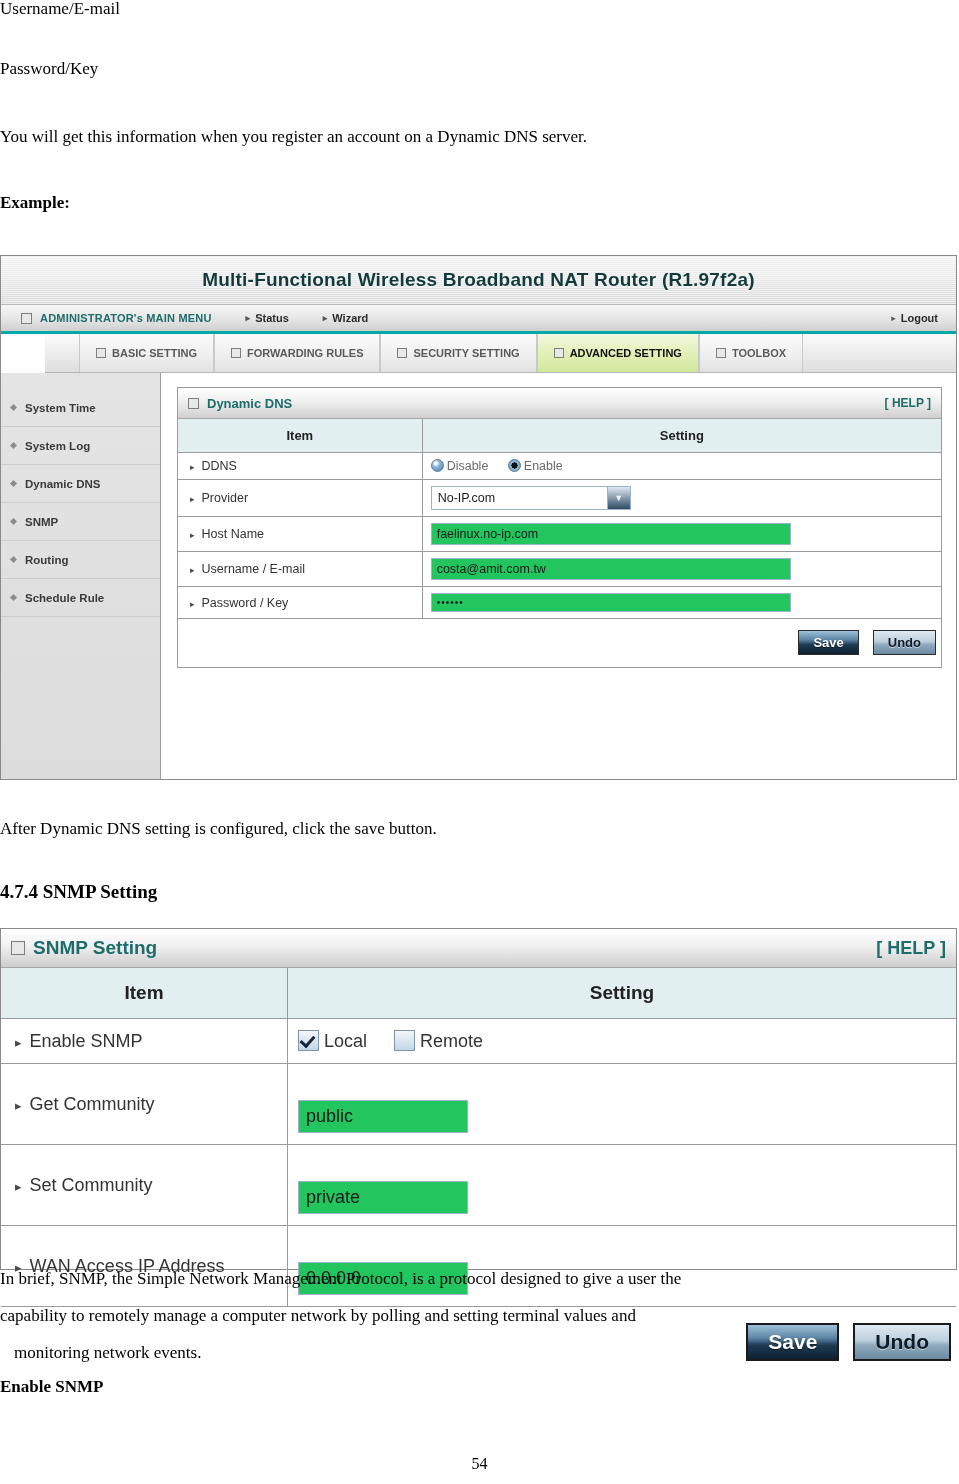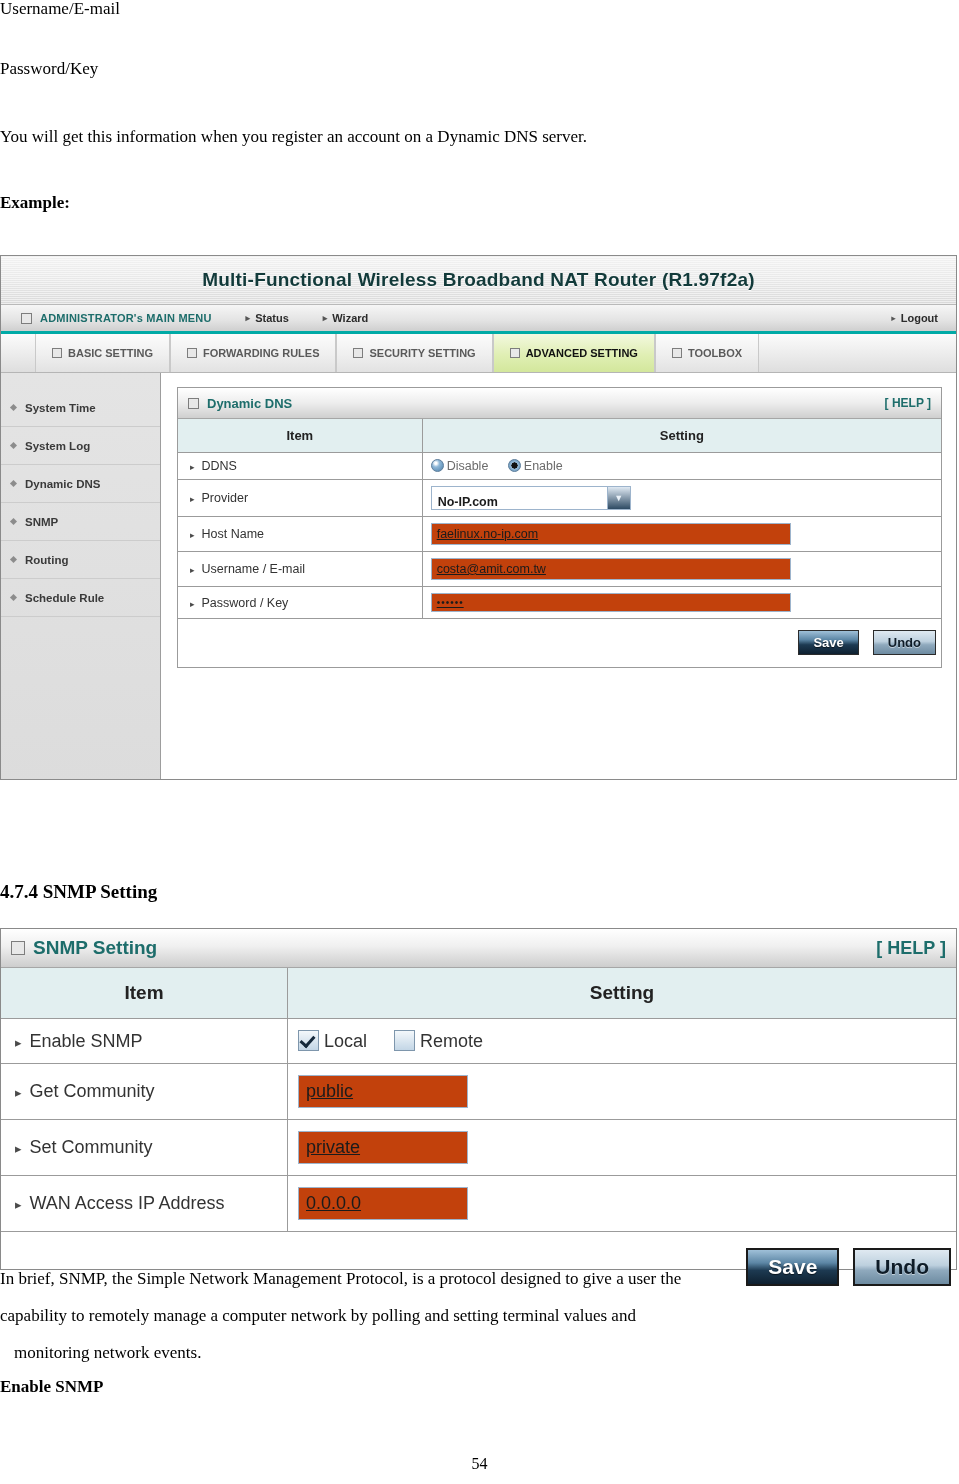--- a/index.html
+++ b/index.html
@@ -73,20 +73,21 @@
   }
   .mm-arrow{color:#555;margin-right:5px;font-size:9px;}
   .mm-right{margin-left:auto;display:flex;align-items:center;padding-right:10px;}
 
   .shot1-tabs{
     height:38px;
     background:linear-gradient(180deg,#fbfbfb 0%,#ededed 50%,#dedede 100%);
     border-bottom:1px solid #b5b5b5;
     display:flex;align-items:stretch;
     padding-left:34px;
+    margin-left:44px;
   }
   .tab{
     display:flex;align-items:center;justify-content:center;
     padding:0 16px;
     border-left:1px solid #c9c9c9;
     border-right:1px solid #c9c9c9;
     font-family:"Liberation Sans", sans-serif;
     font-weight:bold;font-size:11px;color:#5a5a5a;
     background:linear-gradient(180deg,#fcfcfc 0%,#efefef 55%,#e2e2e2 100%);
   }
@@ -157,44 +158,43 @@
     vertical-align:middle;
   }
   .rtable td.item-col{
     border-right:1px solid #9b9b9b;
     padding-left:12px;
   }
   .tri{color:#4a4a4a;font-size:9px;margin-right:7px;}
   .field{
     display:inline-block;
     border:1px solid #9db4cc;
-    background:#c2410c;
+    background:#22c55e;
     font-family:"Liberation Sans", sans-serif;
     font-size:12.5px;
     color:#1b1b1b;
     padding:3px 5px;
     box-sizing:border-box;
-    text-decoration:underline;
   }
   .radio{
     display:inline-block;width:11px;height:11px;border-radius:50%;
     background:radial-gradient(circle at 35% 30%, #ffffff 0 10%, #8fb8d8 35%, #4b7ea8 100%);
     border:1px solid #5f7f9c;
     vertical-align:-2px;margin-right:3px;
   }
   .radio.on{
     background:radial-gradient(circle at 50% 50%, #111 0 38%, #9dc0dd 42%, #4b7ea8 100%);
   }
   .radlabel{margin-right:16px;color:#6b6b6b;font-weight:normal;}
   .selectbox{
-    display:inline-flex;align-items:flex-end;
+    display:inline-flex;align-items:center;
     border:1px solid #9db4cc;background:#fff;
     width:200px;height:24px;box-sizing:border-box;
     font-family:"Liberation Sans", sans-serif;font-size:12.5px;color:#1b1b1b;
-    padding-left:6px;position:relative;font-weight:bold;
+    padding-left:6px;position:relative;
   }
   .selectbox .arrow{
     margin-left:auto;width:22px;height:100%;
     background:linear-gradient(180deg,#dfe9f3 0%,#2d4a63 100%);
     border-left:1px solid #9db4cc;
     display:flex;align-items:center;justify-content:center;
     color:#eaf1f8;font-size:9px;
   }
   .btnrow{text-align:right;padding:11px 0 12px;}
   .btn{
@@ -223,21 +223,21 @@
     background:#fff;
   }
   .shot2 .panel-head{height:38px;background:linear-gradient(180deg,#ffffff 0%,#f0f0f0 45%,#cdcdcd 100%);}
   .shot2 .panel-title{font-size:19px;}
   .shot2 .panel-help{font-size:18px;}
   .shot2 .rtable th{font-size:19px;padding:14px 0;background:#e2eff0;}
   .shot2 .rtable th.item-col{width:30%;}
   .shot2 .rtable td{font-size:18px;padding:11px 10px;border-radius:18px;}
   .shot2 .rtable td.item-col{padding-left:14px;}
   .shot2 .tri{font-size:13px;margin-right:8px;}
-  .shot2 .field{font-size:18px;padding:5px 7px;border:1px solid #9db4cc;}
+  .shot2 .field{font-size:18px;padding:5px 7px;border:1px solid #9db4cc;margin-top:25px;}
   .shot2 .btn{font-size:21px;padding:5px 20px;border:2px solid #1a1a1a;}
   .chk{
     display:inline-block;width:19px;height:19px;
     border:1px solid #7e96ac;
     background:linear-gradient(180deg,#f4f8fb 0%,#c3d6e6 100%);
     vertical-align:-4px;margin-right:5px;position:relative;
   }
   .chk.on::after{
     content:"";position:absolute;left:4px;top:2px;
     width:6px;height:11px;border:solid #15293b;border-width:0 3px 3px 0;
@@ -402,20 +402,21 @@
 
           <div class="btnrow">
             <span class="btn">Save</span>
             <span class="btn light">Undo</span>
           </div>
         </div>
       </div>
     </div>
   </div>
 
+  <div class="prose p-abs" style="left:0;top:820px;width:959px;">After Dynamic DNS setting is configured, click the save button.</div>
   <div class="prose p-abs bold" style="left:0;top:882px;width:959px;font-size:19px;">4.7.4 SNMP Setting</div>
 
   <div class="shot2">
     <div class="panel" style="border:none;height:100%;">
       <div class="panel-head">
         <span class="mm-sq" style="width:12px;height:12px;"></span>
         <span class="panel-title">SNMP Setting</span>
         <span class="panel-help">[ HELP ]</span>
       </div>
 

